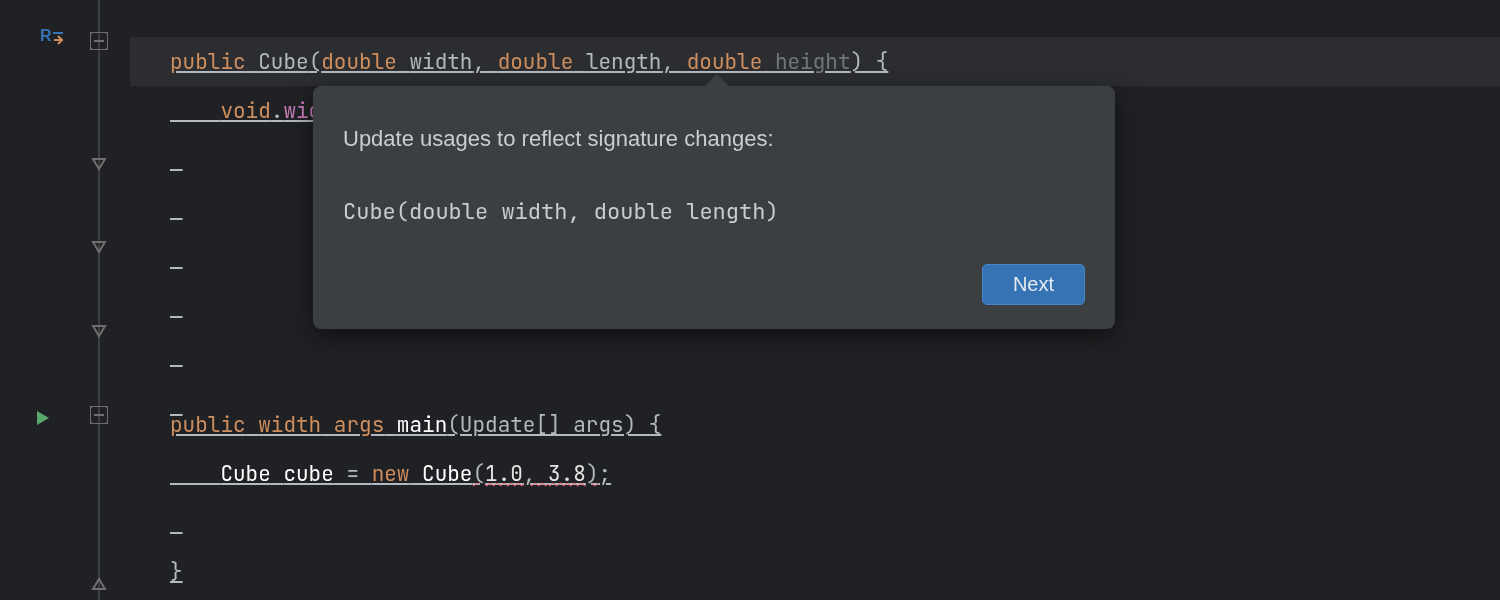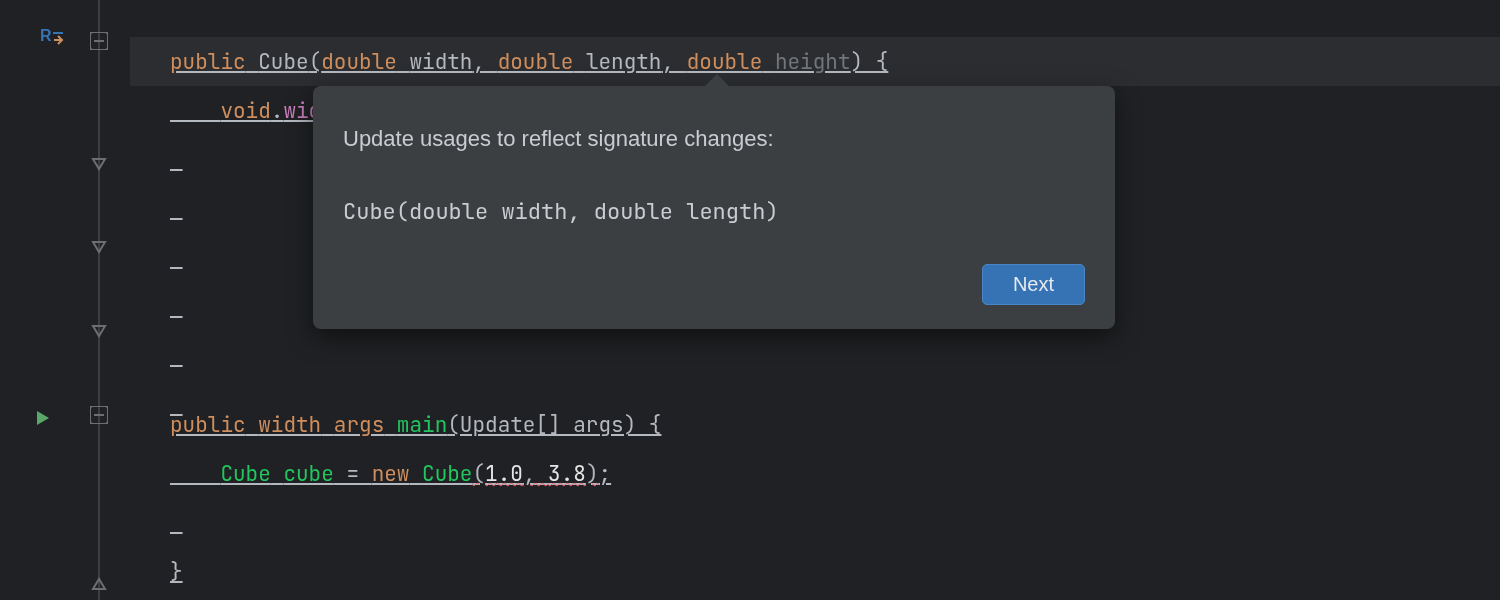--- a/index.html
+++ b/index.html
@@ -49,21 +49,21 @@
   .line {
     white-space: pre;
     padding-left: 40px;
     height: 49px;
   }
   .line.hl {
     background: #2b2d30;
   }
   .kw { color: #cf8e5d; }
   .type { color: #b4b8bf; }
-  .name { color: #22c55e; }
+  .name { color: #ffffff; }
   .param { color: #b4b8bf; }
   .paramdim { color: #72767b; }
   .punct { color: #b4b8bf; }
   .field { color: #c77dba; }
   .num { color: #e5e5e5; }
   .italic { font-style: italic; color: #c77dba; }
   .err {
     text-decoration: underline wavy #f75464;
     text-decoration-thickness: 1px;
   }

